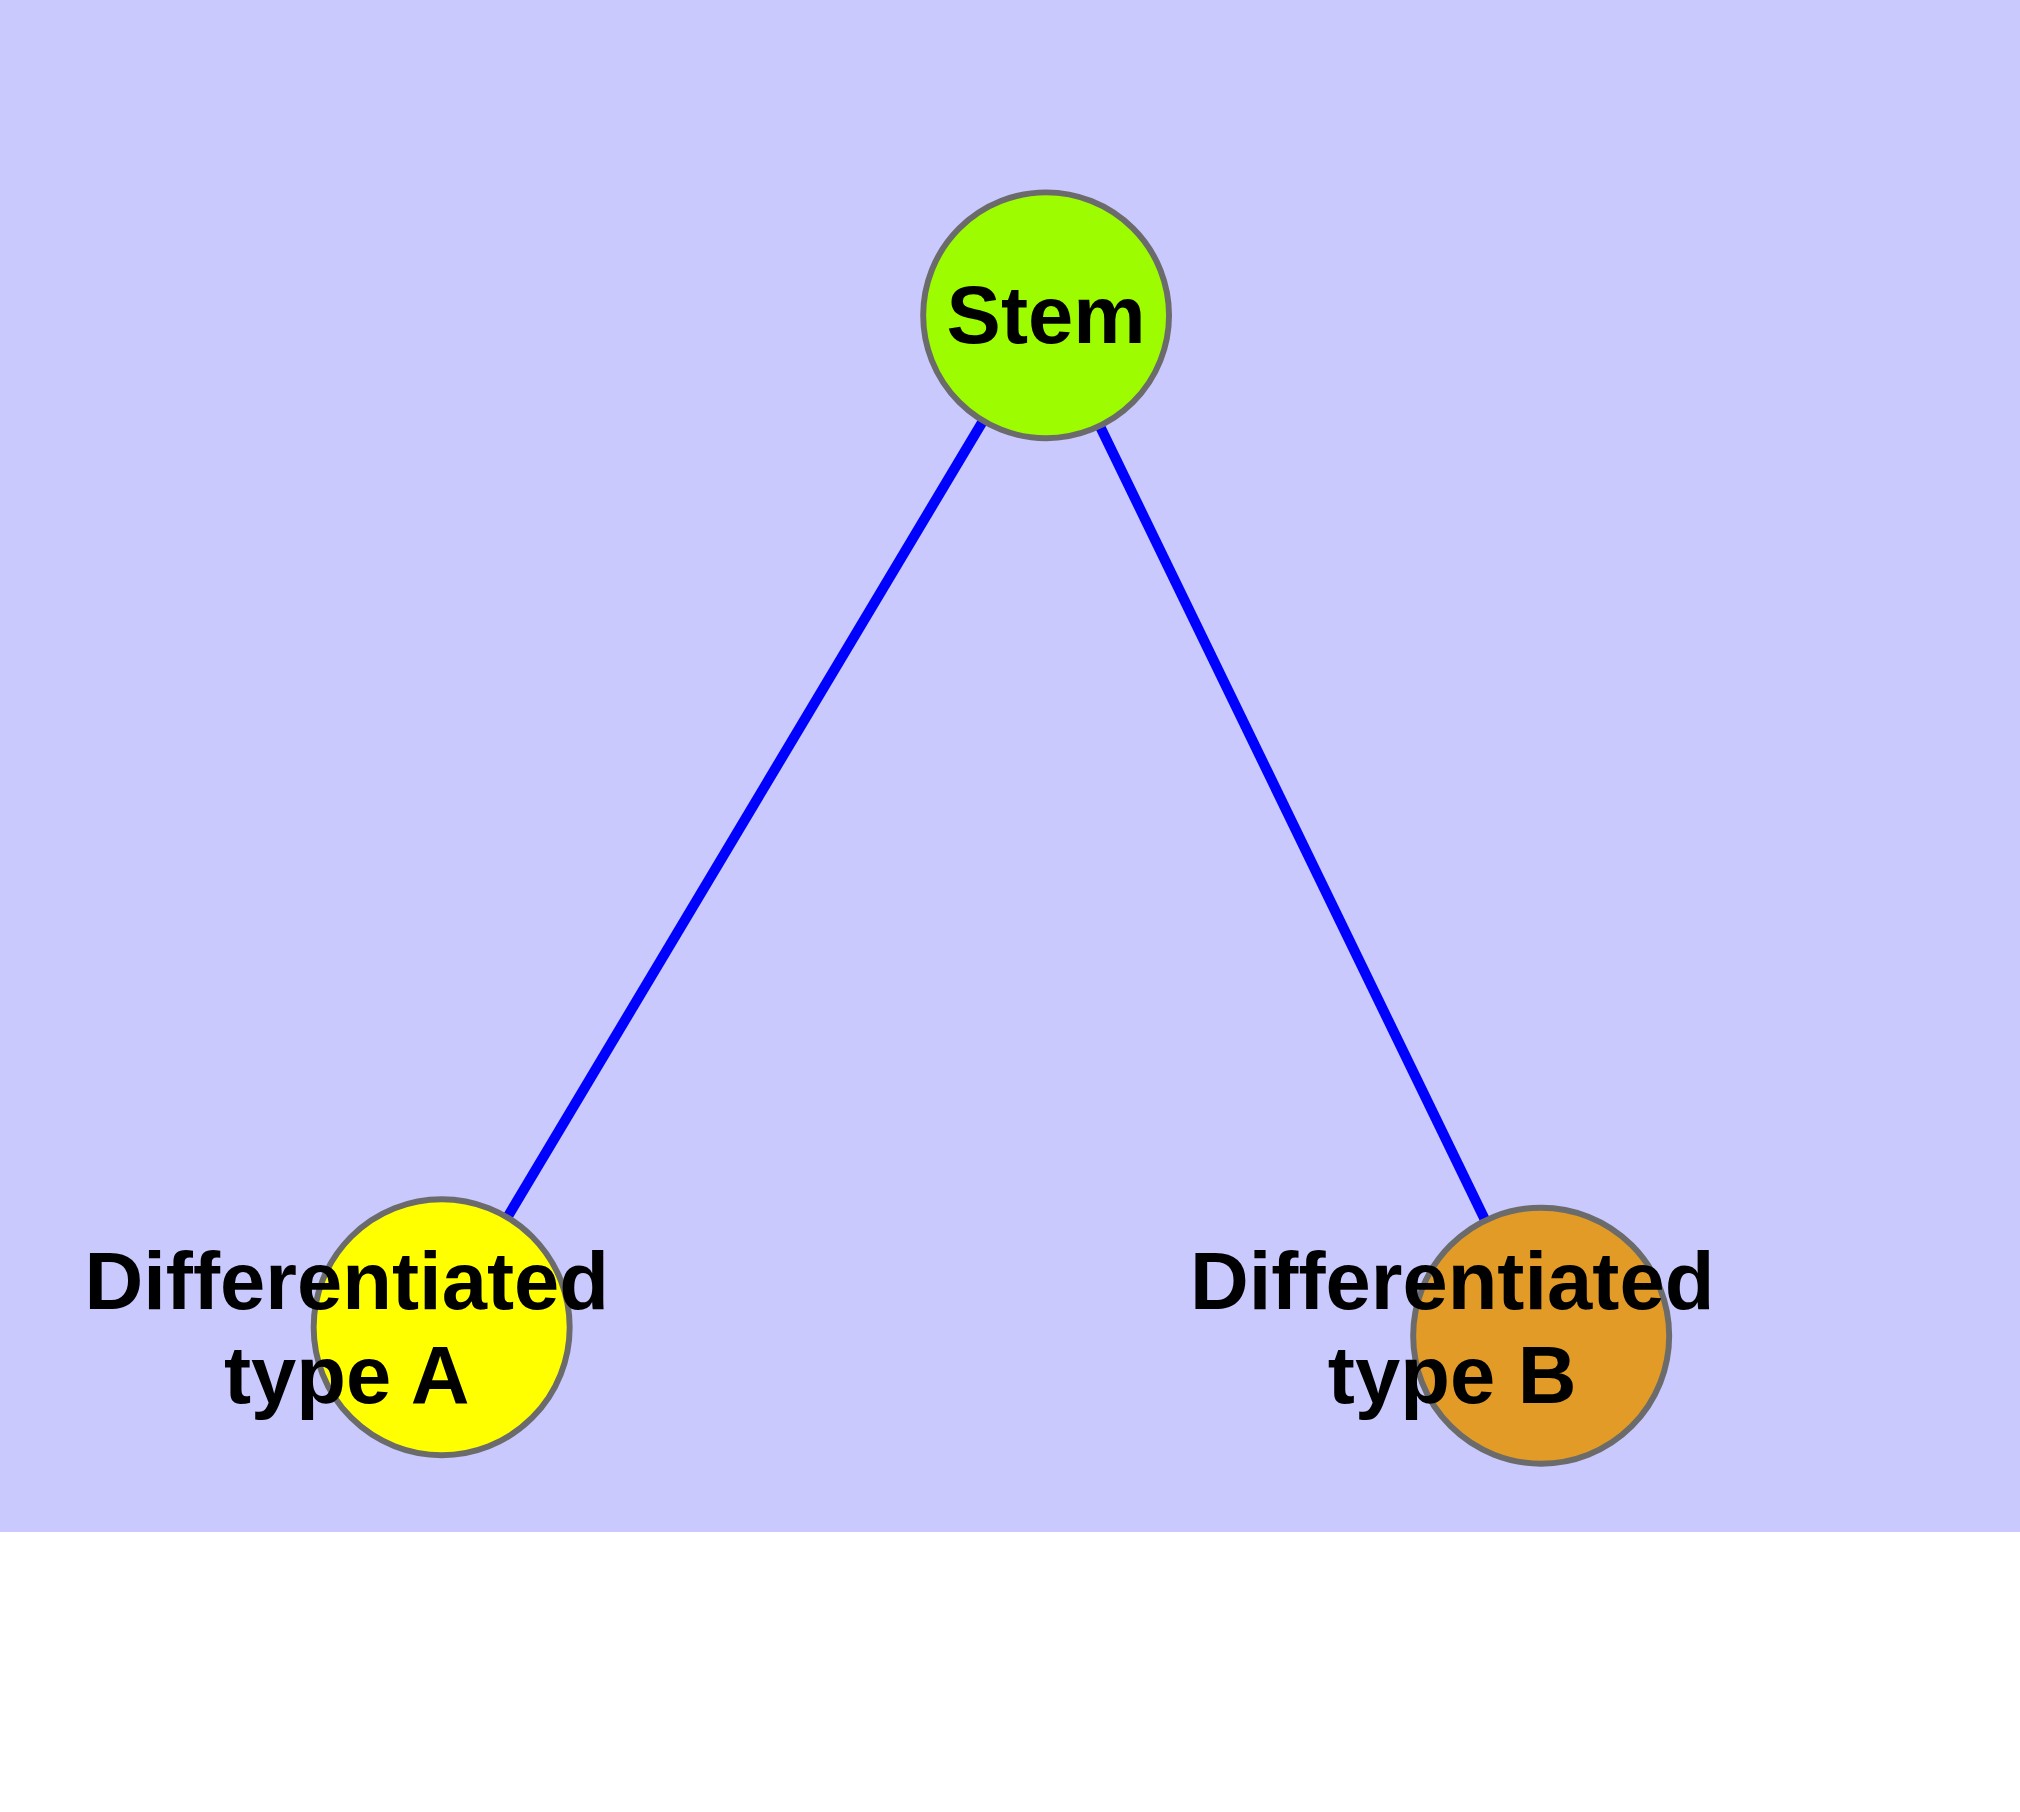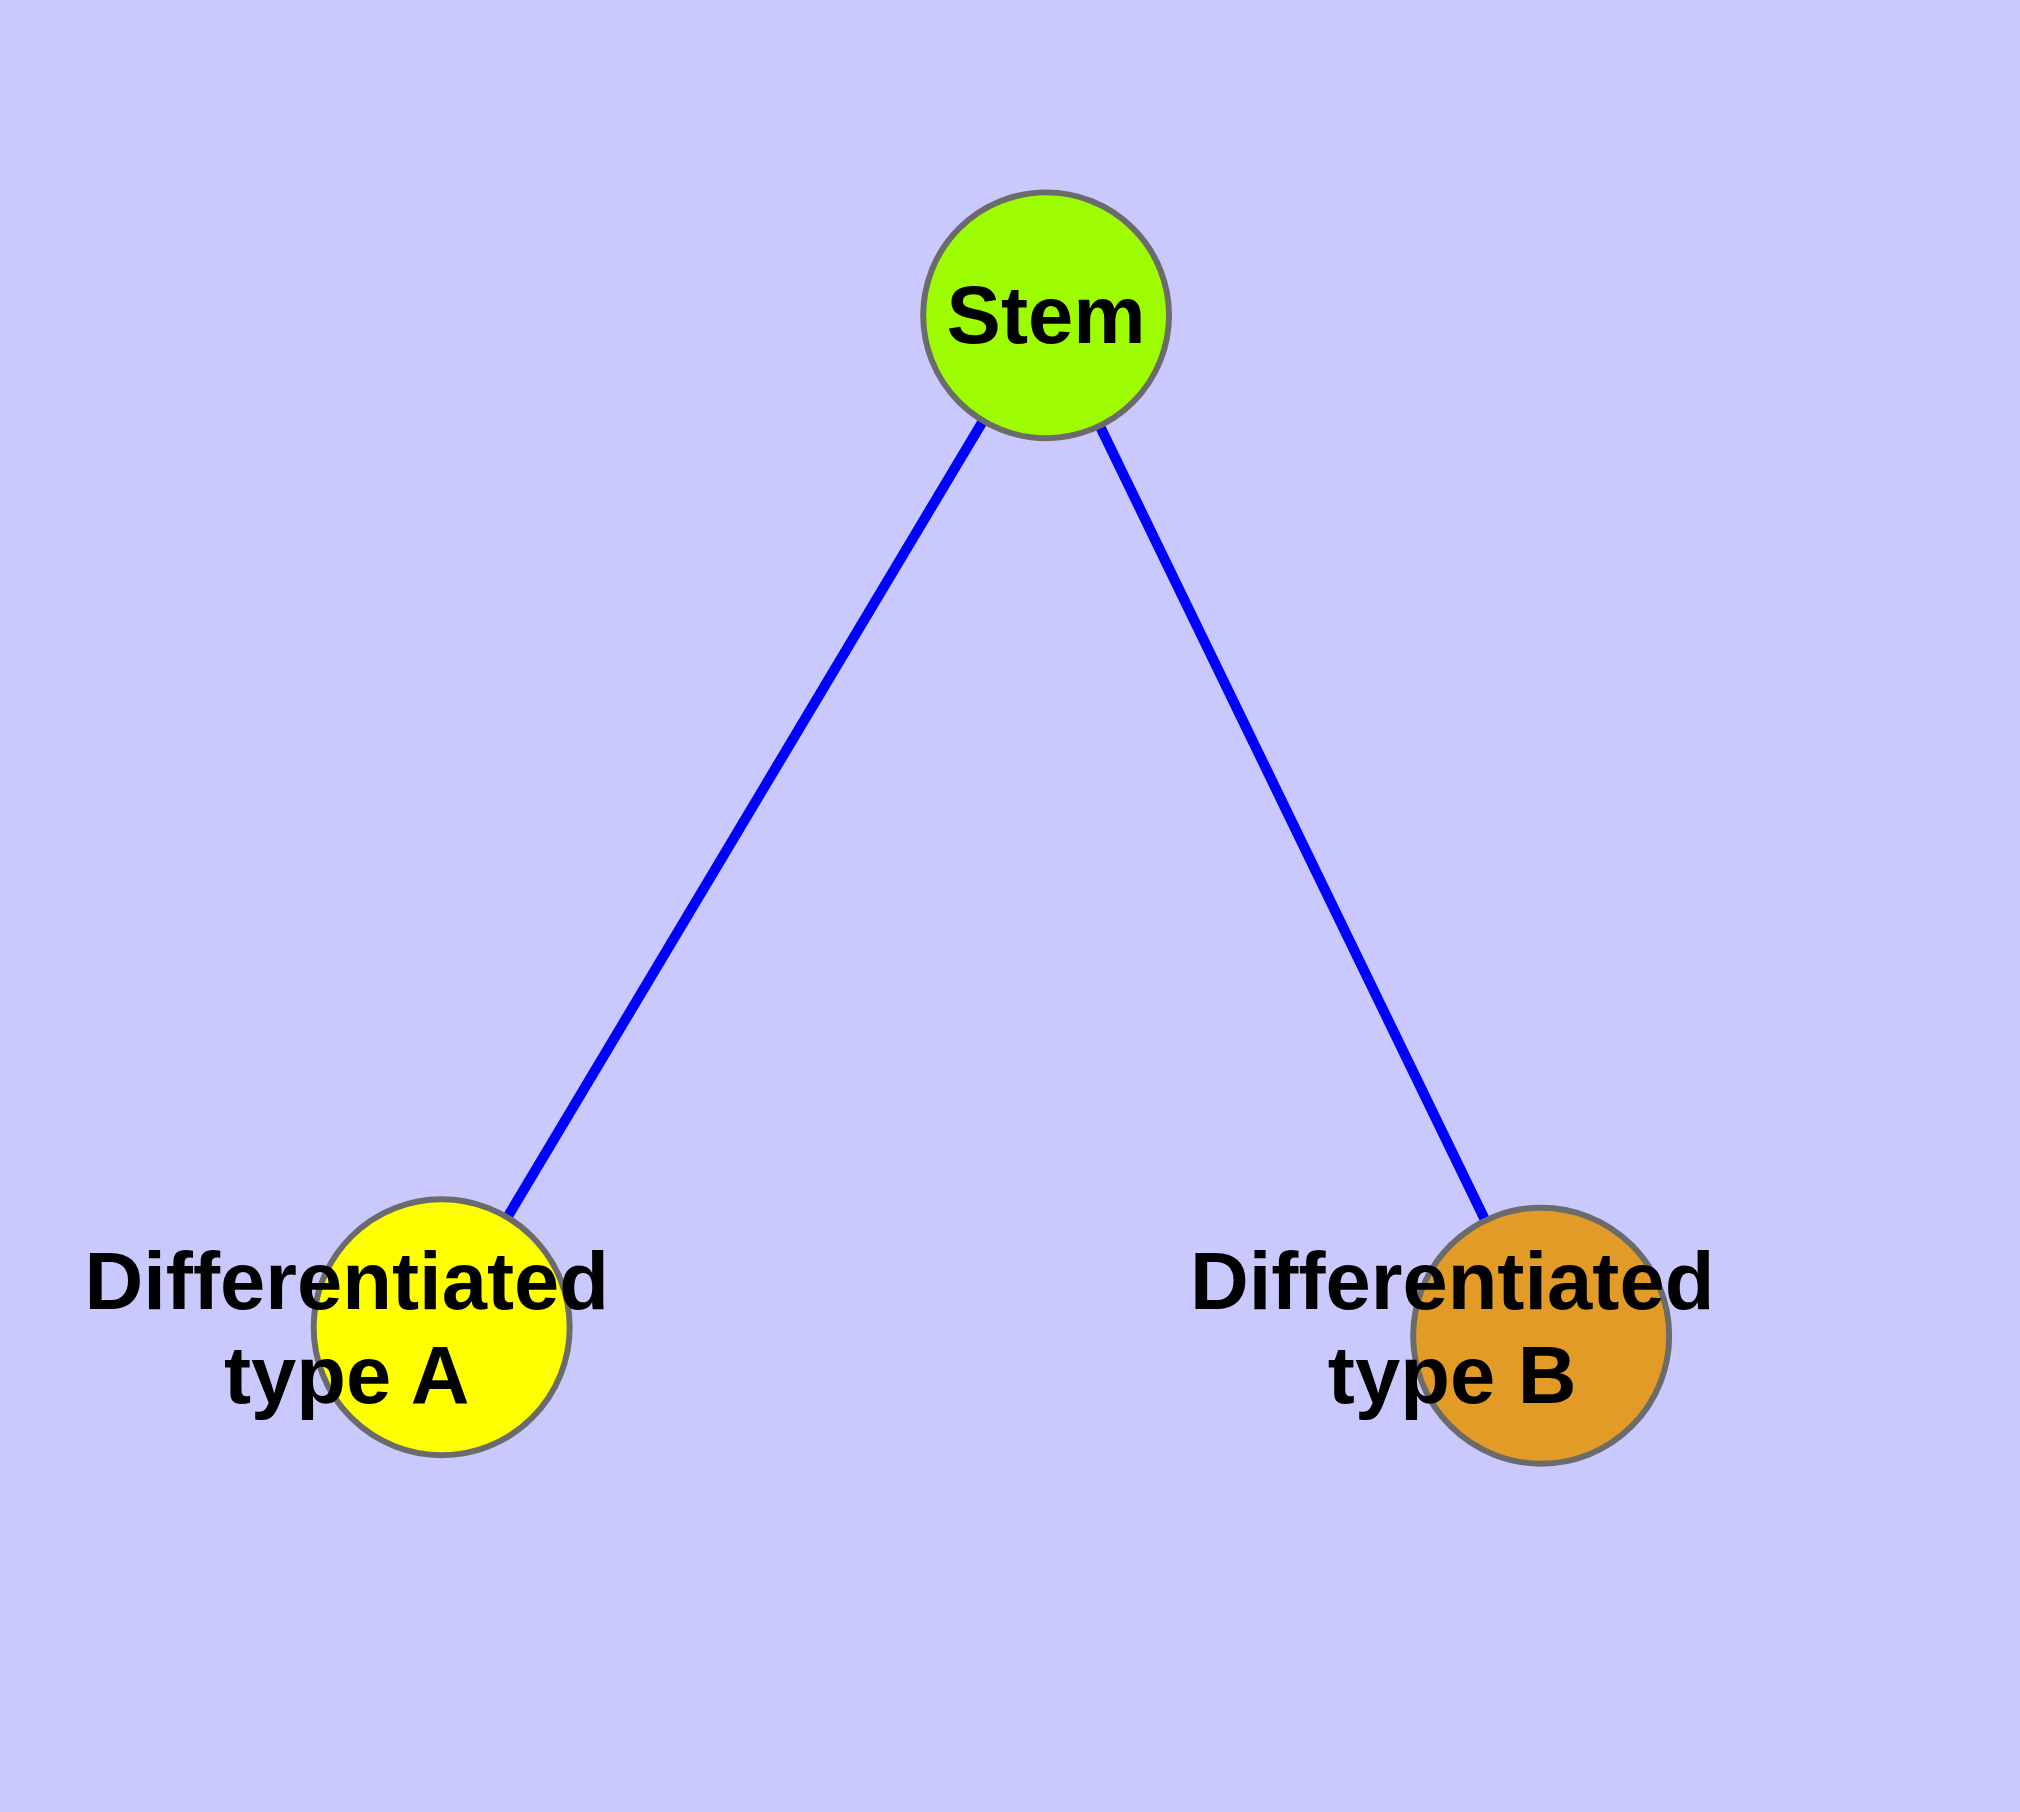--- a/index.html
+++ b/index.html
@@ -27,21 +27,21 @@
     font-weight: bold;
     fill: #000000;
     text-anchor: middle;
     dominant-baseline: alphabetic;
     white-space: pre;
   }
 </style>
 </head>
 <body>
 
-<div id="canvas-root" style="width: 2021px; height: 1812px; background: #1d4ed8;">
+<div id="canvas-root" style="width: 2021px; height: 1532px; background: #1d4ed8;">
   <svg id="graph-svg" viewBox="0 0 2384 2138" preserveAspectRatio="none" xmlns="http://www.w3.org/2000/svg" style="width: 2021px; height: 1812px;">
     <rect id="bg-rect" x="0" y="0" width="2384" height="2138" fill="#c9c9fd"></rect>
     <g id="edge-layer">
         <line x1="1234" y1="372" x2="521" y2="1566" stroke="#0000ff" stroke-width="12" stroke-linecap="butt"></line>
         <line x1="1234" y1="372" x2="1818" y2="1576" stroke="#0000ff" stroke-width="12" stroke-linecap="butt"></line>
       </g>
     <g id="node-layer">
         <circle cx="1234" cy="372" r="145" fill="#9dfd00" stroke="#6b6b6b" stroke-width="7"></circle>
         <circle cx="521" cy="1566" r="151" fill="#ffff00" stroke="#6b6b6b" stroke-width="7"></circle>
         <circle cx="1818" cy="1576" r="151" fill="#e29b26" stroke="#6b6b6b" stroke-width="7"></circle>

